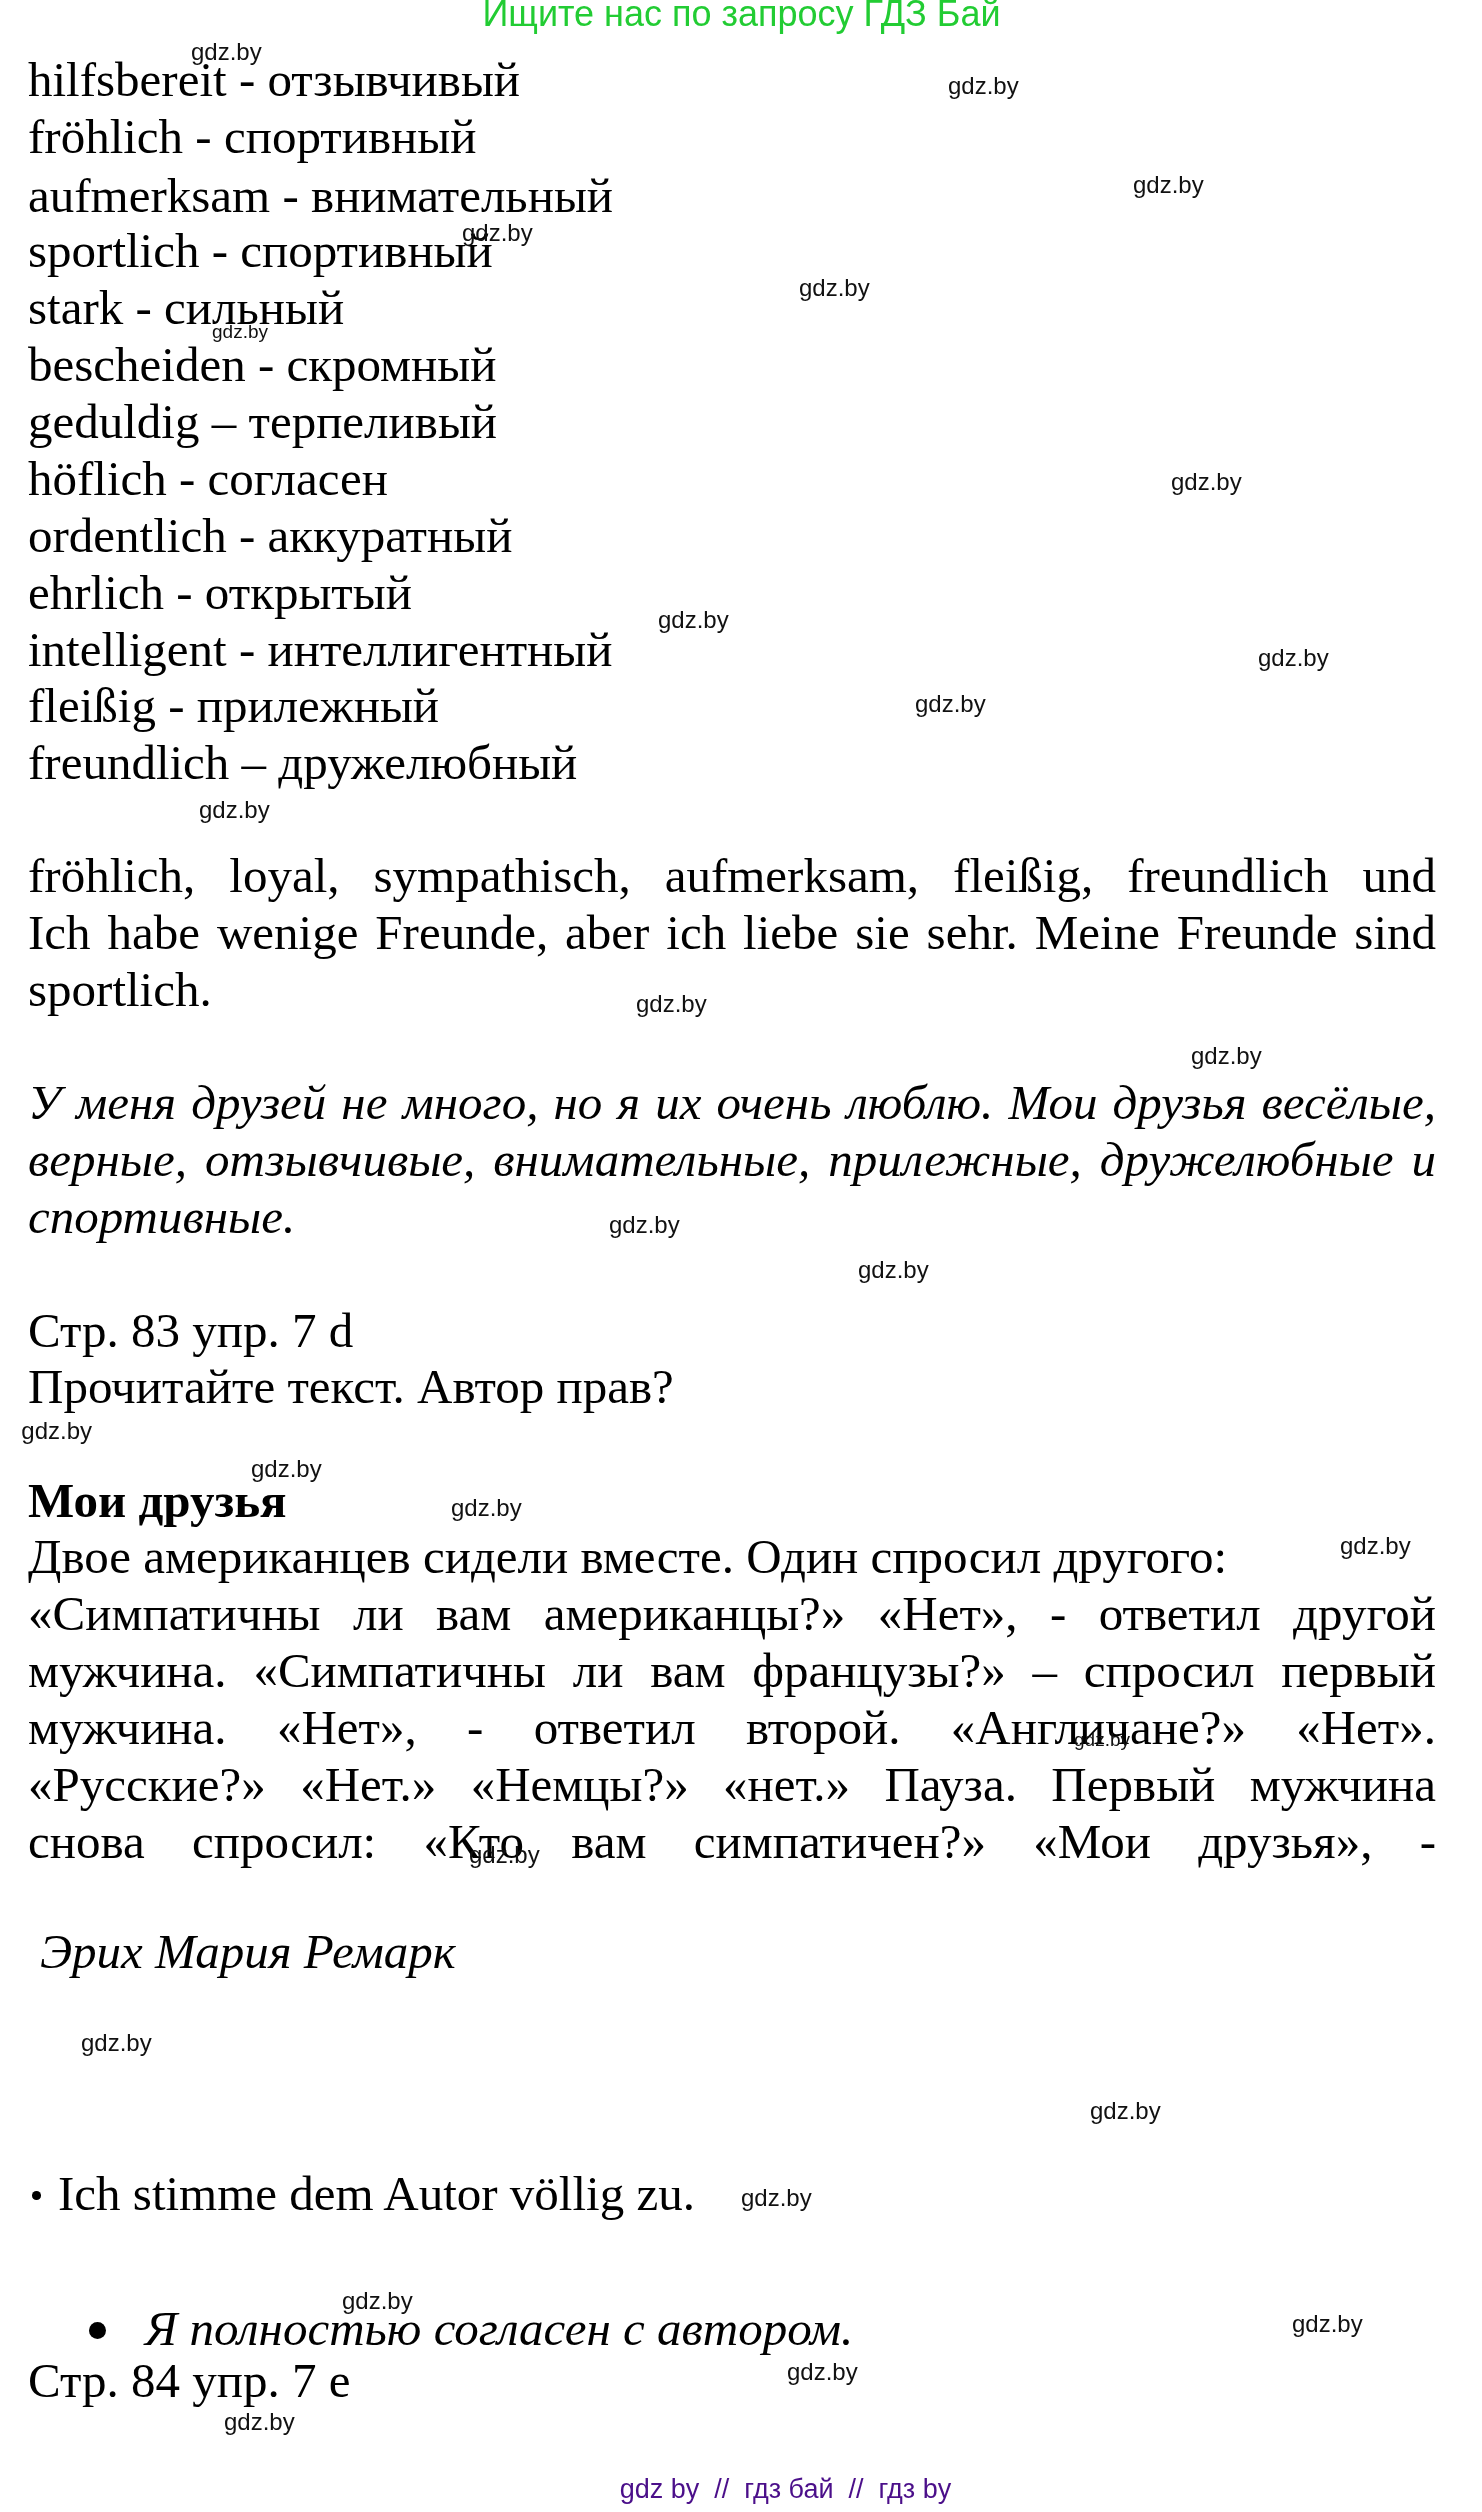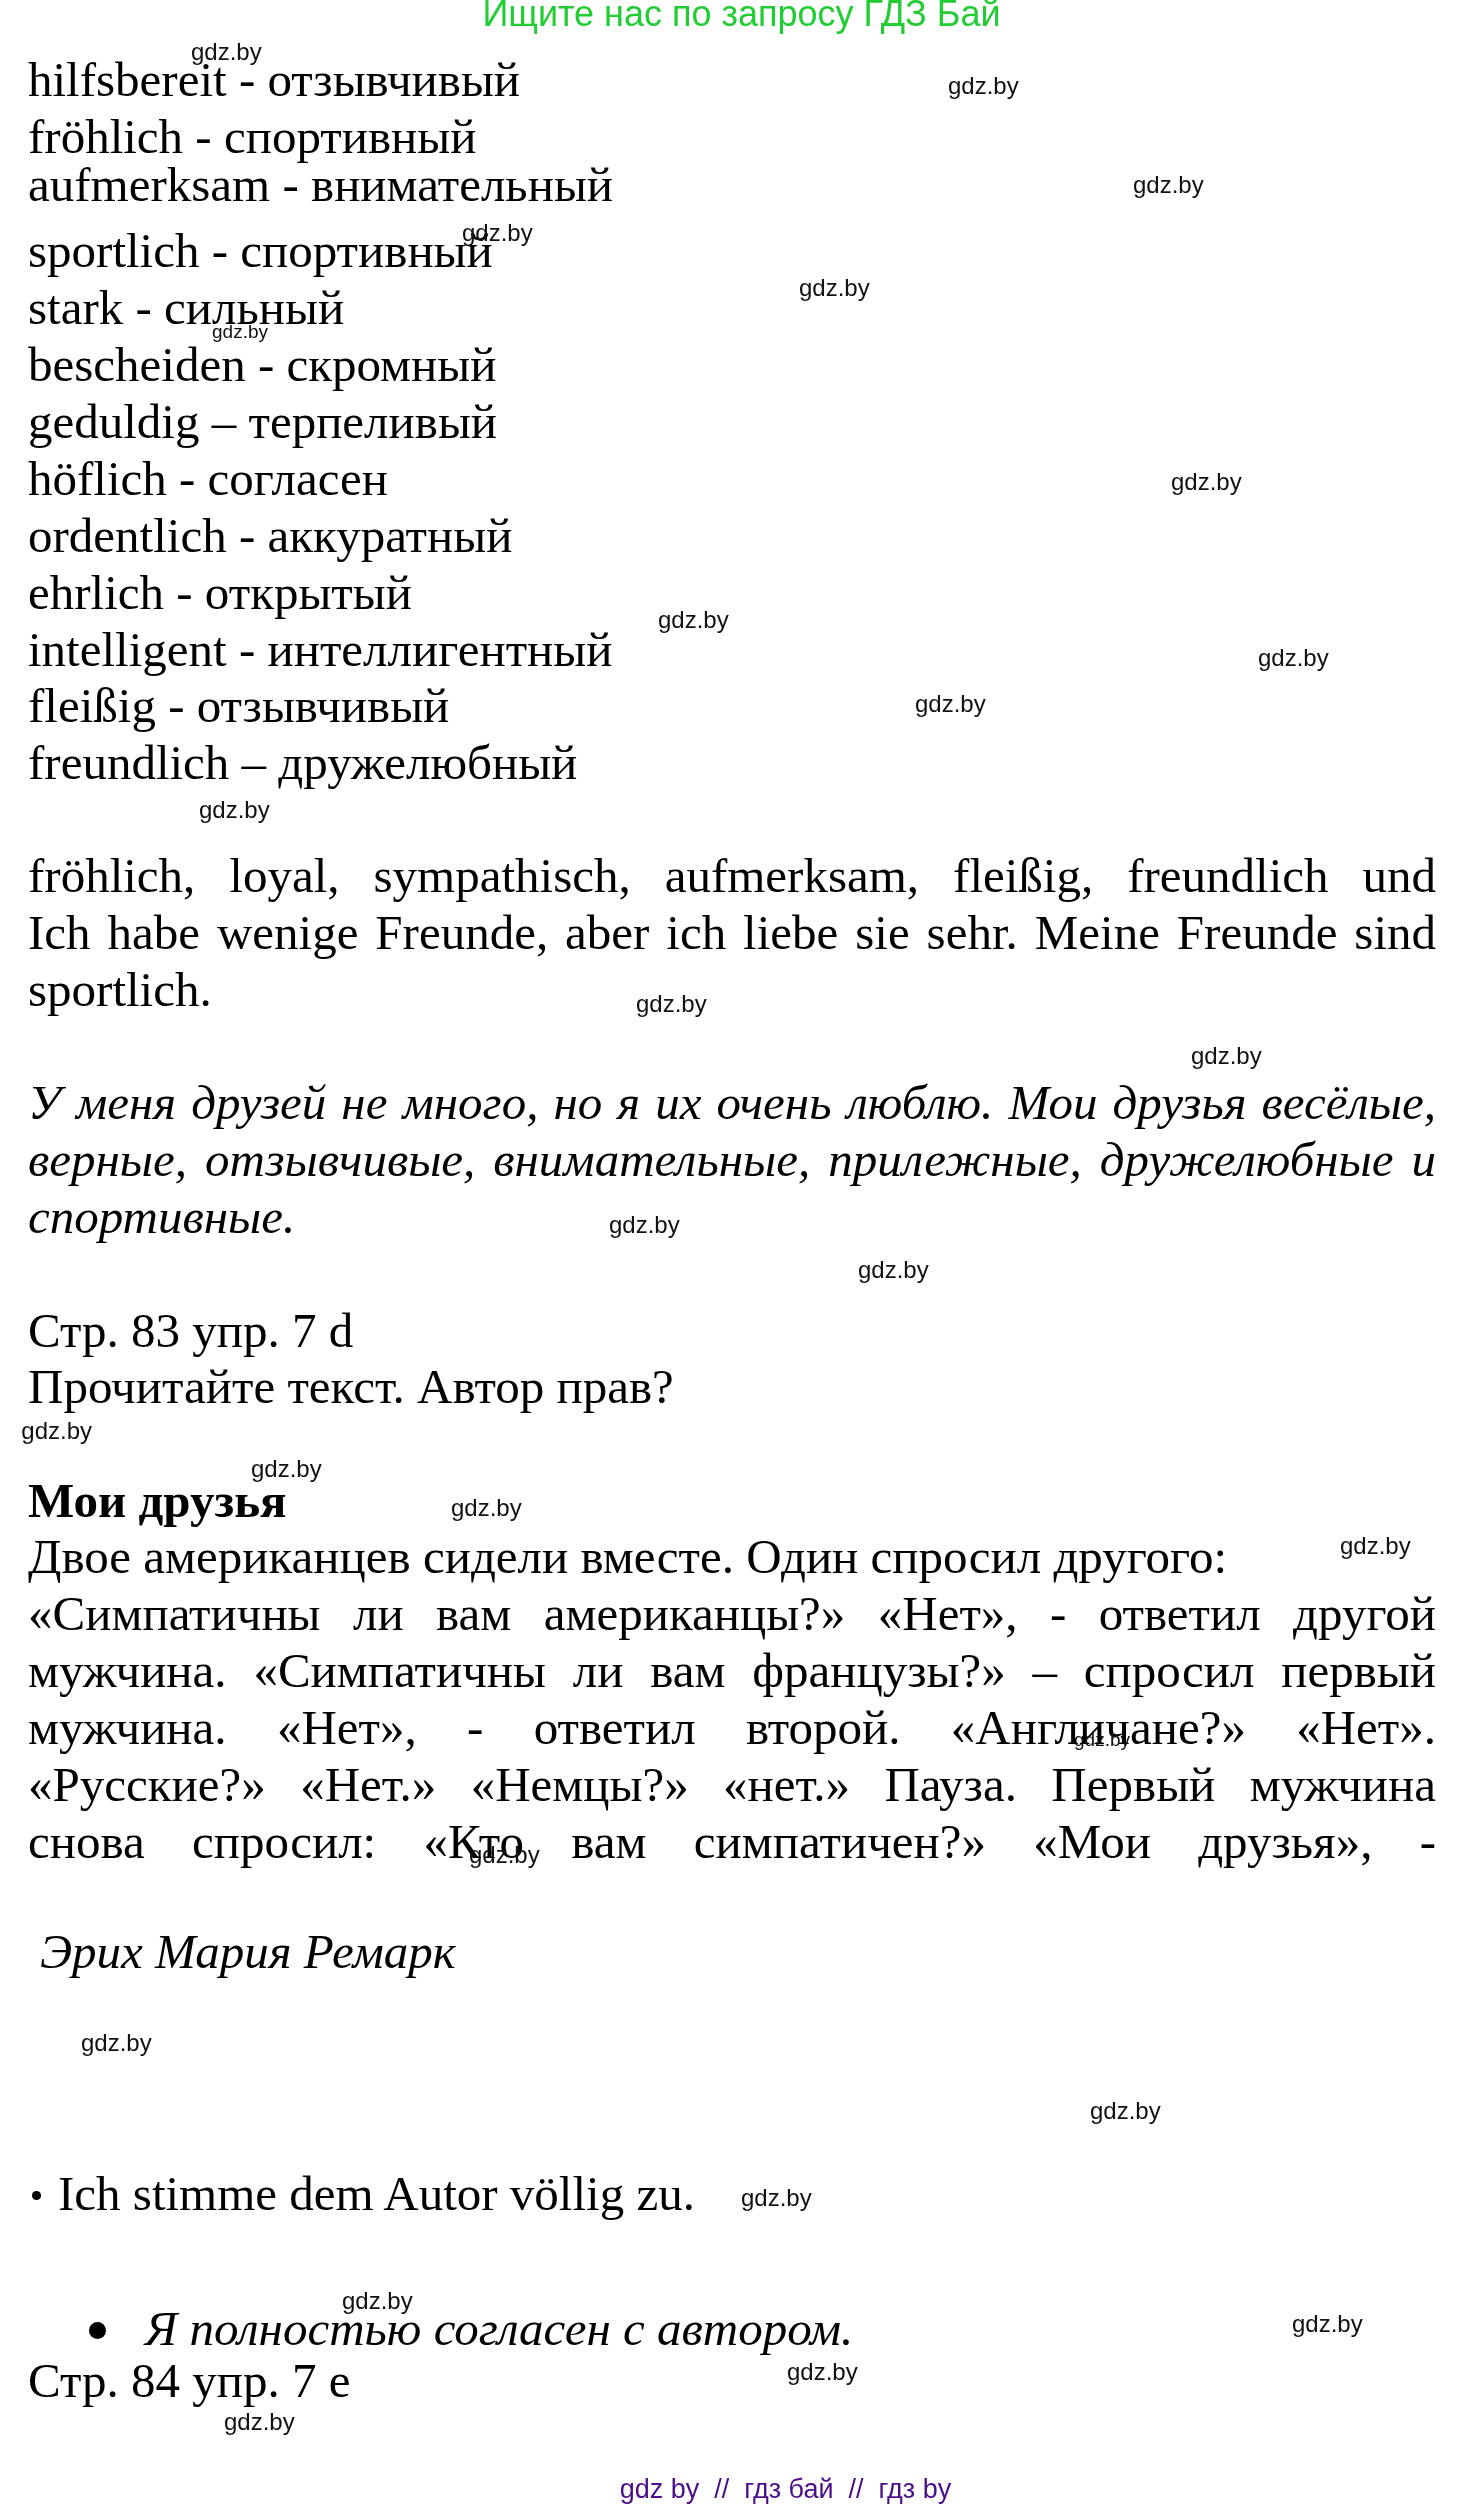--- a/index.html
+++ b/index.html
@@ -19,30 +19,30 @@
   .bullet-dot { position:absolute; border-radius:50%; background:#000; }
 </style>
 </head>
 <body>
 
 <div id="top-banner" class="sans">Ищите нас по запросу ГДЗ Бай</div>
 
 <div>
   <div class="line serif" style="top:51px">hilfsbereit - отзывчивый</div>
   <div class="line serif" style="top:108px">fröhlich - спортивный</div>
-  <div class="line serif" style="top:156px">aufmerksam - внимательный</div>
+  <div class="line serif" style="top:167px">aufmerksam - внимательный</div>
   <div class="line serif" style="top:222px">sportlich - спортивный</div>
   <div class="line serif" style="top:279px">stark - сильный</div>
   <div class="line serif" style="top:336px">bescheiden - скромный</div>
   <div class="line serif" style="top:393px">geduldig – терпеливый</div>
   <div class="line serif" style="top:450px">höflich - согласен</div>
   <div class="line serif" style="top:507px">ordentlich - аккуратный</div>
   <div class="line serif" style="top:564px">ehrlich - открытый</div>
   <div class="line serif" style="top:621px">intelligent - интеллигентный</div>
-  <div class="line serif" style="top:677px">fleißig - отзывчивый</div>
+  <div class="line serif" style="top:677px">fleißig - прилежный</div>
   <div class="line serif" style="top:734px">freundlich – дружелюбный</div>
 </div>
 
 <div class="para serif" style="top:847px">
   <span class="ln">fröhlich, loyal, sympathisch, aufmerksam, fleißig, freundlich und</span>
   <span class="ln">Ich habe wenige Freunde, aber ich liebe sie sehr. Meine Freunde sind</span>
   <span class="ln last">sportlich.</span>
 </div>
 
 <div class="para serif italic" style="top:1074px">

